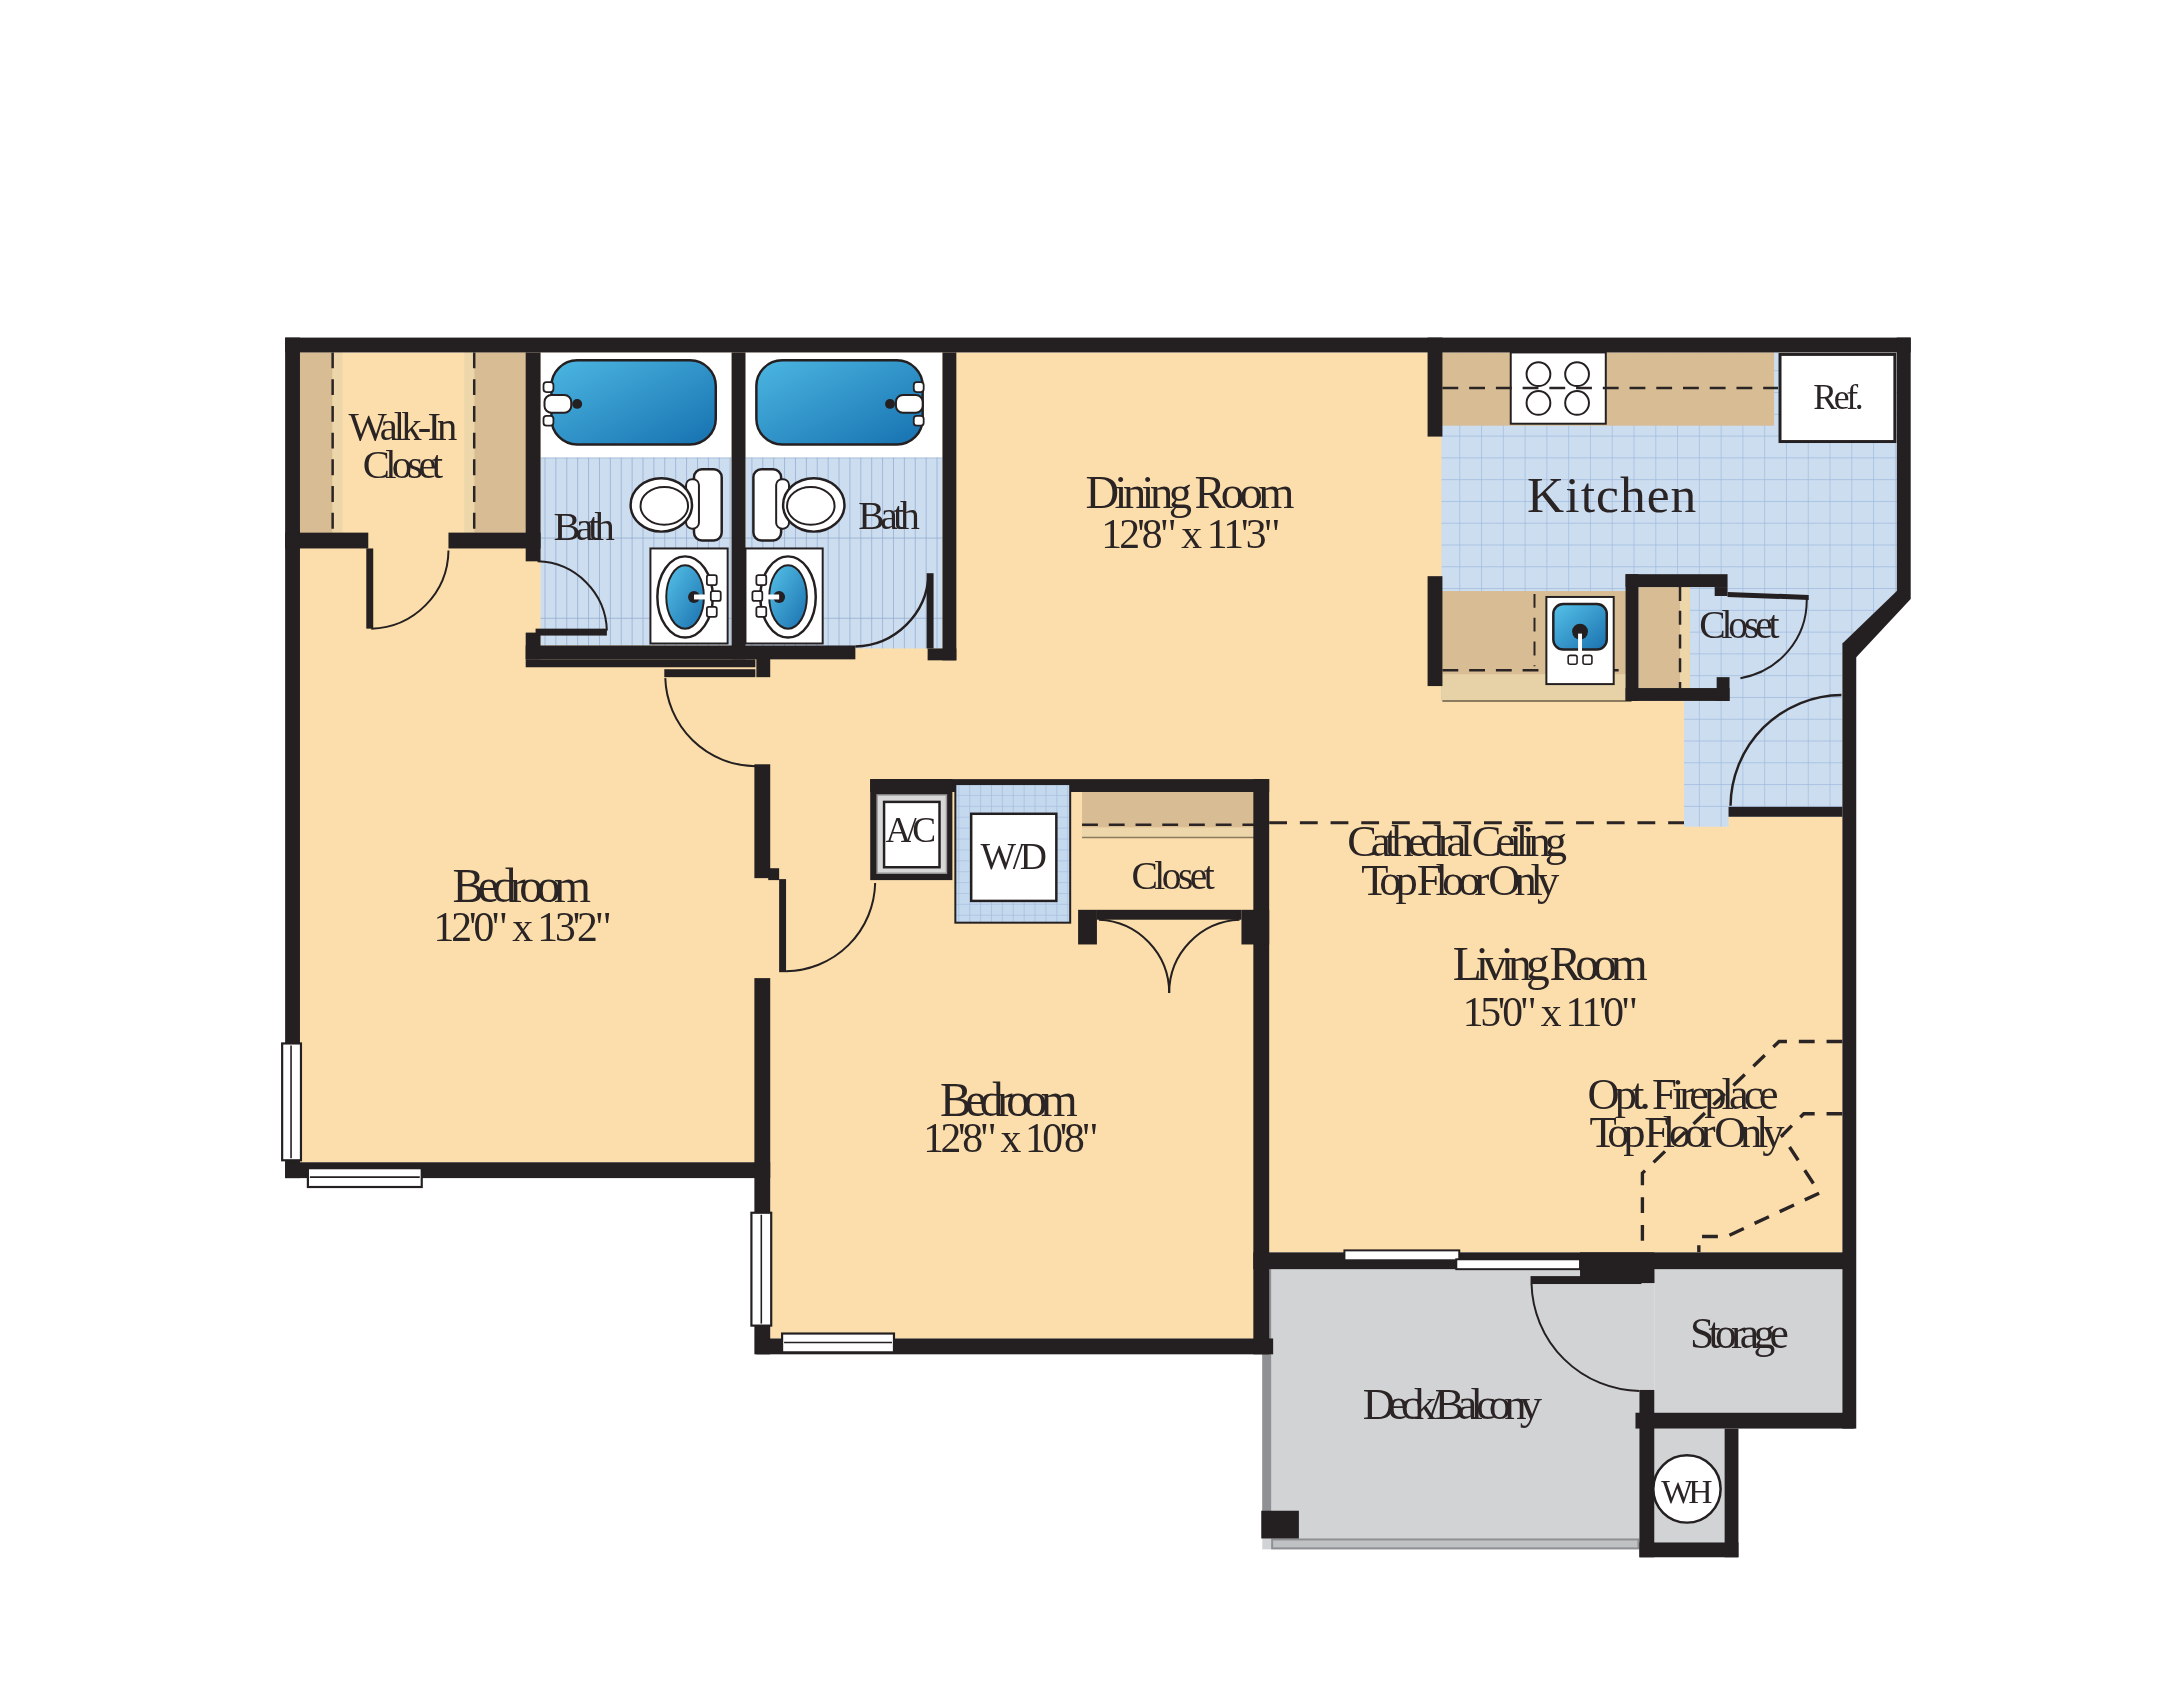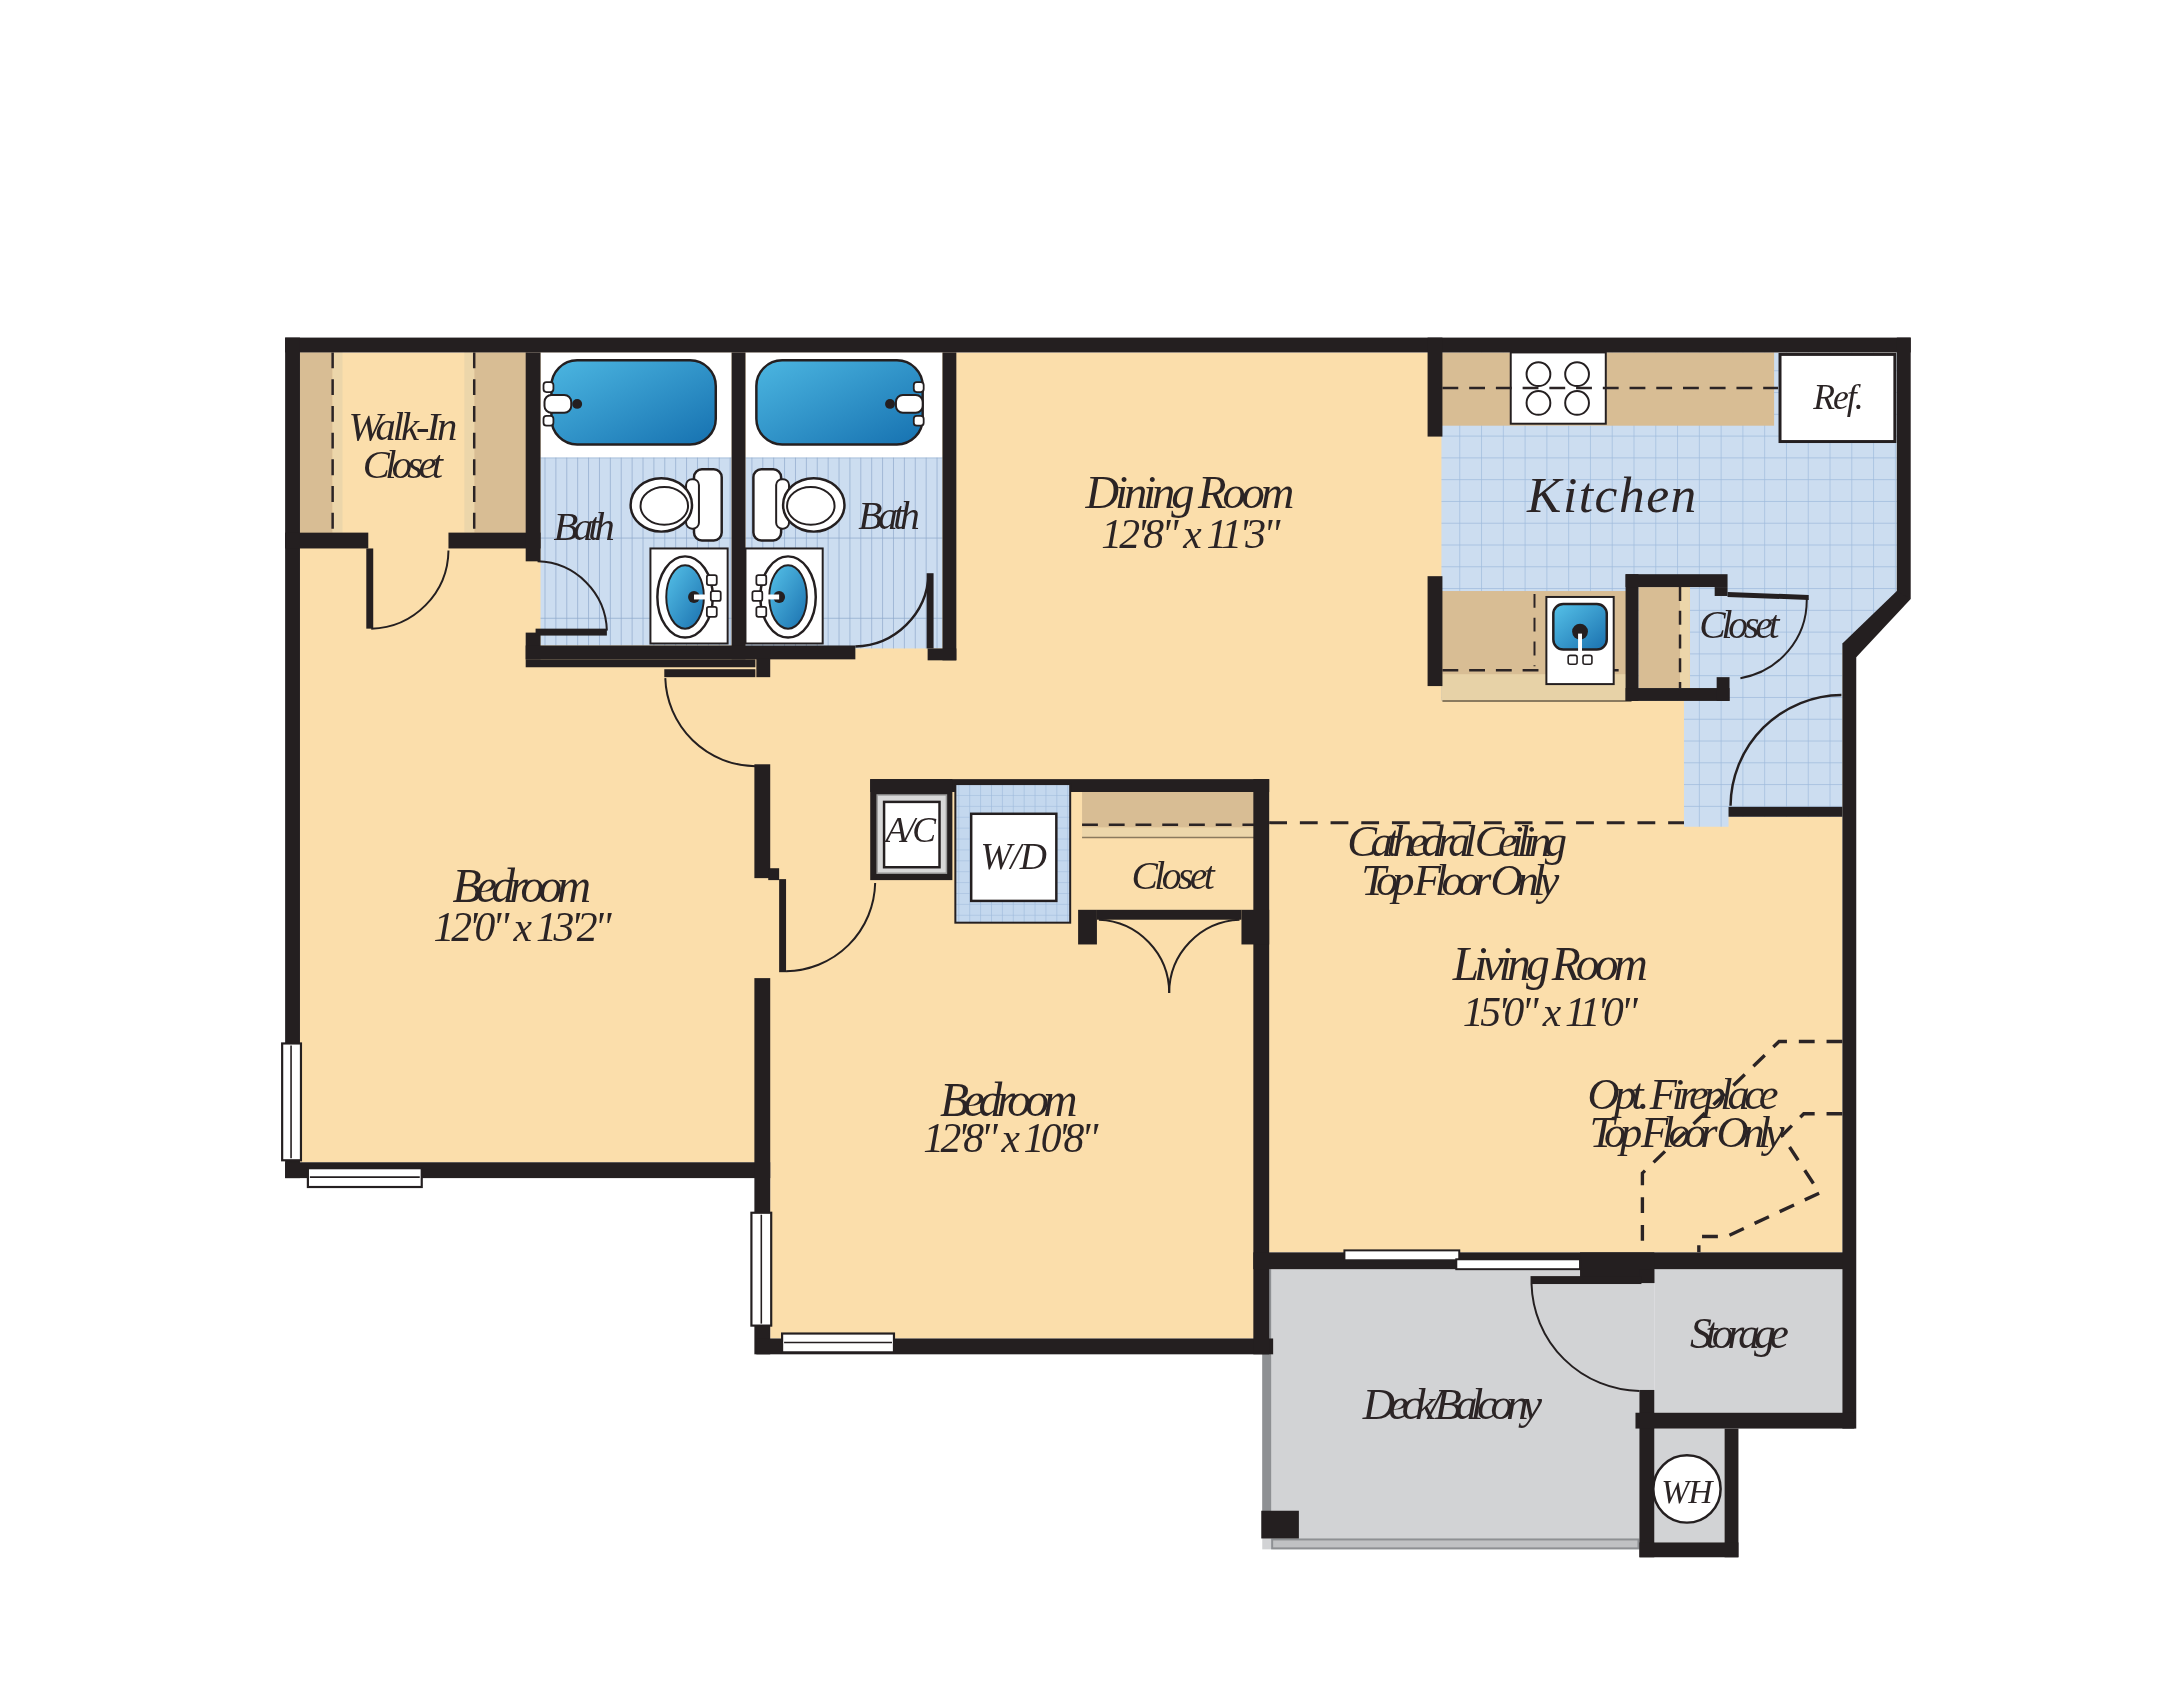--- a/index.html
+++ b/index.html
@@ -1,16 +1,16 @@
 <!DOCTYPE html>
 <html><head>
 <meta charset="utf-8">
 <style>
   html,body{margin:0;padding:0;background:#ffffff;}
-  .wrap{width:2044px;height:1683px;position:relative;background:#ec4899;font-style:italic;}
+  .wrap{width:2044px;height:1683px;position:relative;background:#ec4899;}
   svg{display:block;}
   text{font-family:"Liberation Serif", serif; fill:#2b2425;}
 </style>
 </head>
 <body>
 <div class="wrap">
 <svg width="2178" height="1683" viewBox="0 0 2200 1700" xmlns="http://www.w3.org/2000/svg">
 <defs>
   <linearGradient id="tubg" x1="0" y1="0" x2="1" y2="1">
     <stop offset="0" stop-color="#4cb6e1"></stop>

